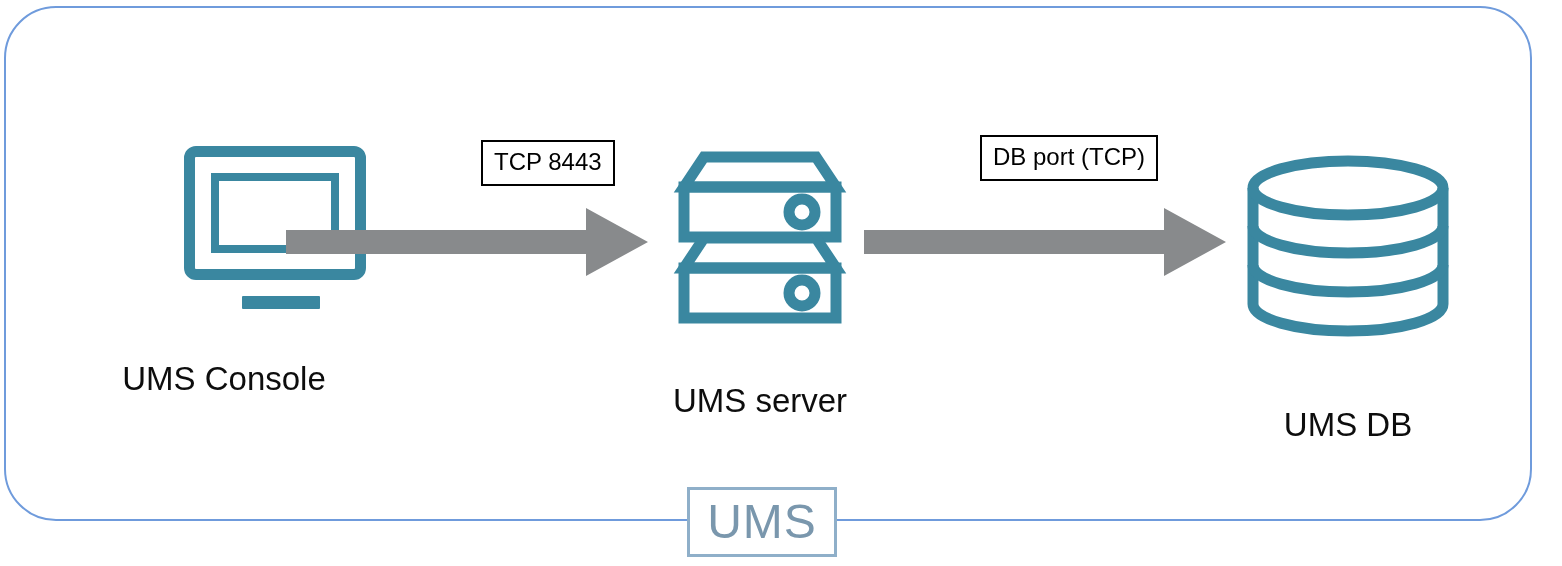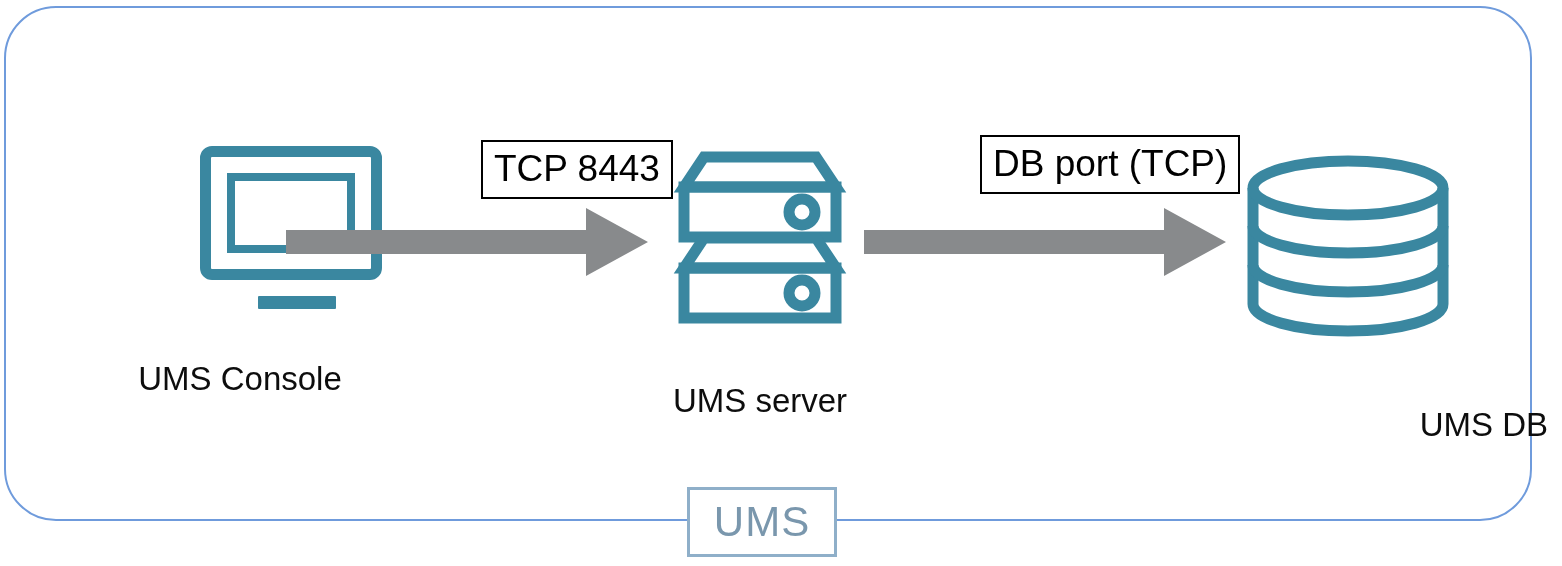--- a/index.html
+++ b/index.html
@@ -47,21 +47,21 @@
   }
   .node-label {
     font-size: 33px;
     color: #0d0d0d;
     white-space: nowrap;
     line-height: 1;
     font-weight: 400;
   }
 
   
-  #node-console { left: 40px; top: 146px; width: 400px; }
+  #node-console { left: 24px; top: 146px; width: 400px; }
   #node-console .node-label { margin-top: 78px; }
 
   .monitor {
     width: 190px;
     height: 138px;
     margin: 0 auto;
   }
   .monitor-outer {
     position: absolute;
     left: 55px;
@@ -93,41 +93,41 @@
 
   
   #node-server { left: 560px; top: 140px; width: 400px; }
   #node-server .node-label { margin-top: 54px; }
   .server-svg {
     display: block;
     margin: 0 auto;
   }
 
   
-  #node-db { left: 1148px; top: 146px; width: 400px; text-align: right; }
+  #node-db { left: 1148px; top: 146px; width: 400px; }
   #node-db .node-label { margin-top: 62px; }
   .db-svg {
     display: block;
     margin: 0 auto;
   }
 
   
   .arrow {
     position: absolute;
   }
   #arrow-1 { left: 286px; top: 204px; }
   #arrow-2 { left: 864px; top: 204px; }
 
   
   .proto-label {
     position: absolute;
     border: 2px solid #000000;
     background: #ffffff;
     color: #000000;
-    font-size: 37px;
+    font-size: 24px;
     line-height: 1;
     padding: 8px 11px 10px 11px;
     box-sizing: border-box;
     white-space: nowrap;
   }
   #label-tcp8443 { left: 481px; top: 140px; }
   #label-dbport  { left: 980px; top: 135px; }
 
   
   .boundary-badge {
@@ -137,21 +137,21 @@
     width: 150px;
     height: 70px;
     border: 3px solid #8fafc9;
     background: #ffffff;
     box-sizing: border-box;
     display: flex;
     align-items: center;
     justify-content: center;
   }
   .boundary-badge-text {
-    font-size: 42px;
+    font-size: 48px;
     color: #7a97ad;
     letter-spacing: 1px;
     line-height: 1;
   }
 </style>
 </head>
 <body>
 
 <div id="diagram">
 

